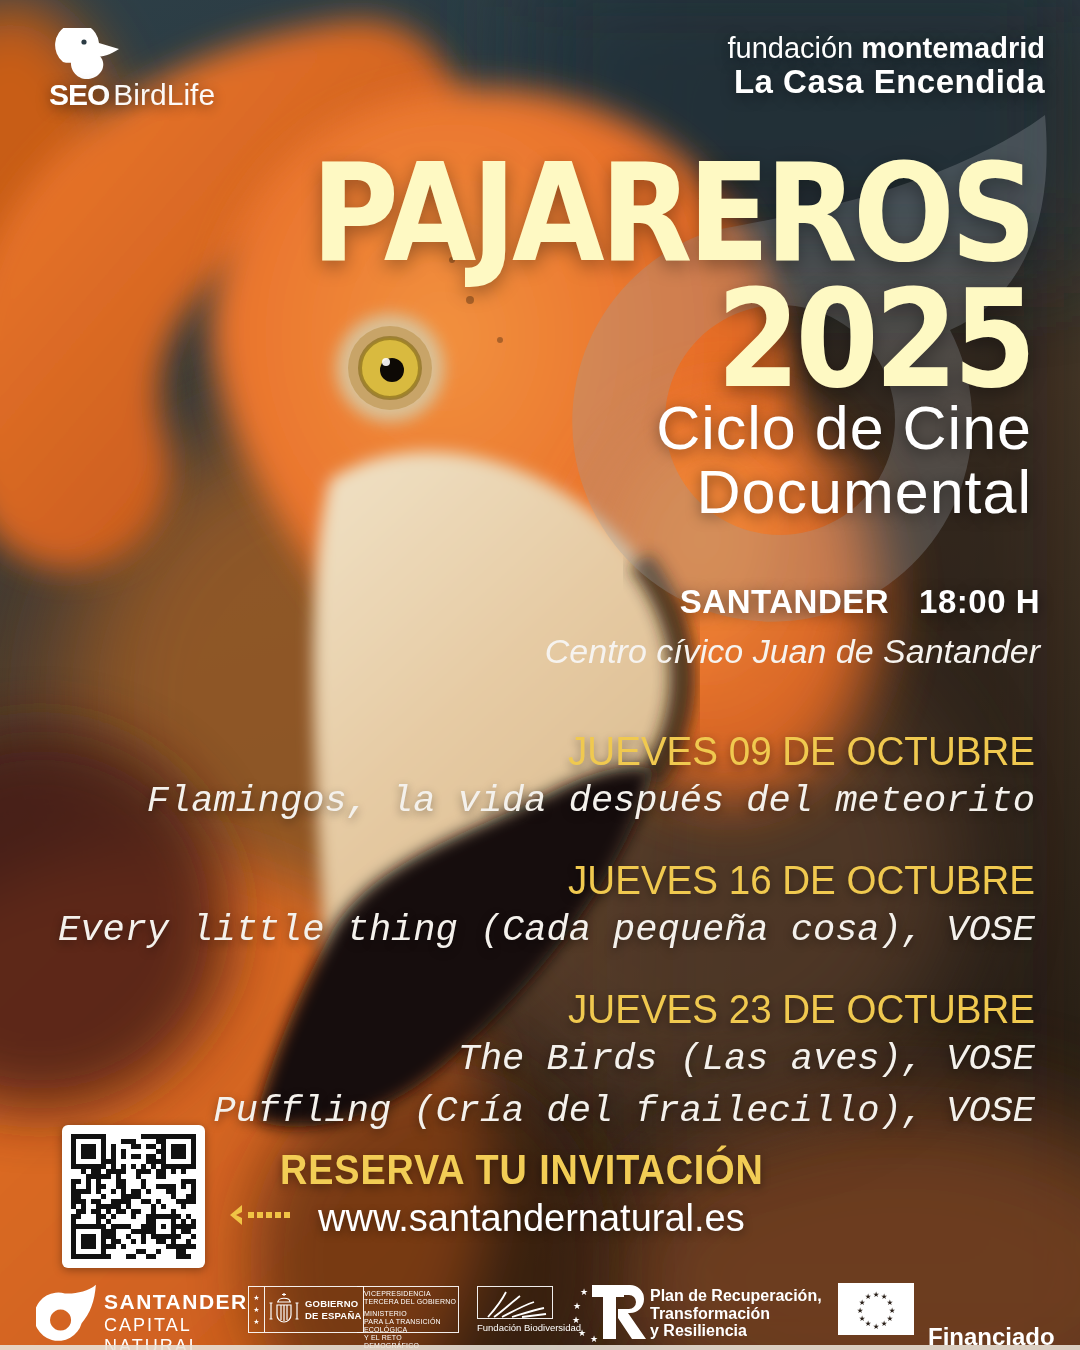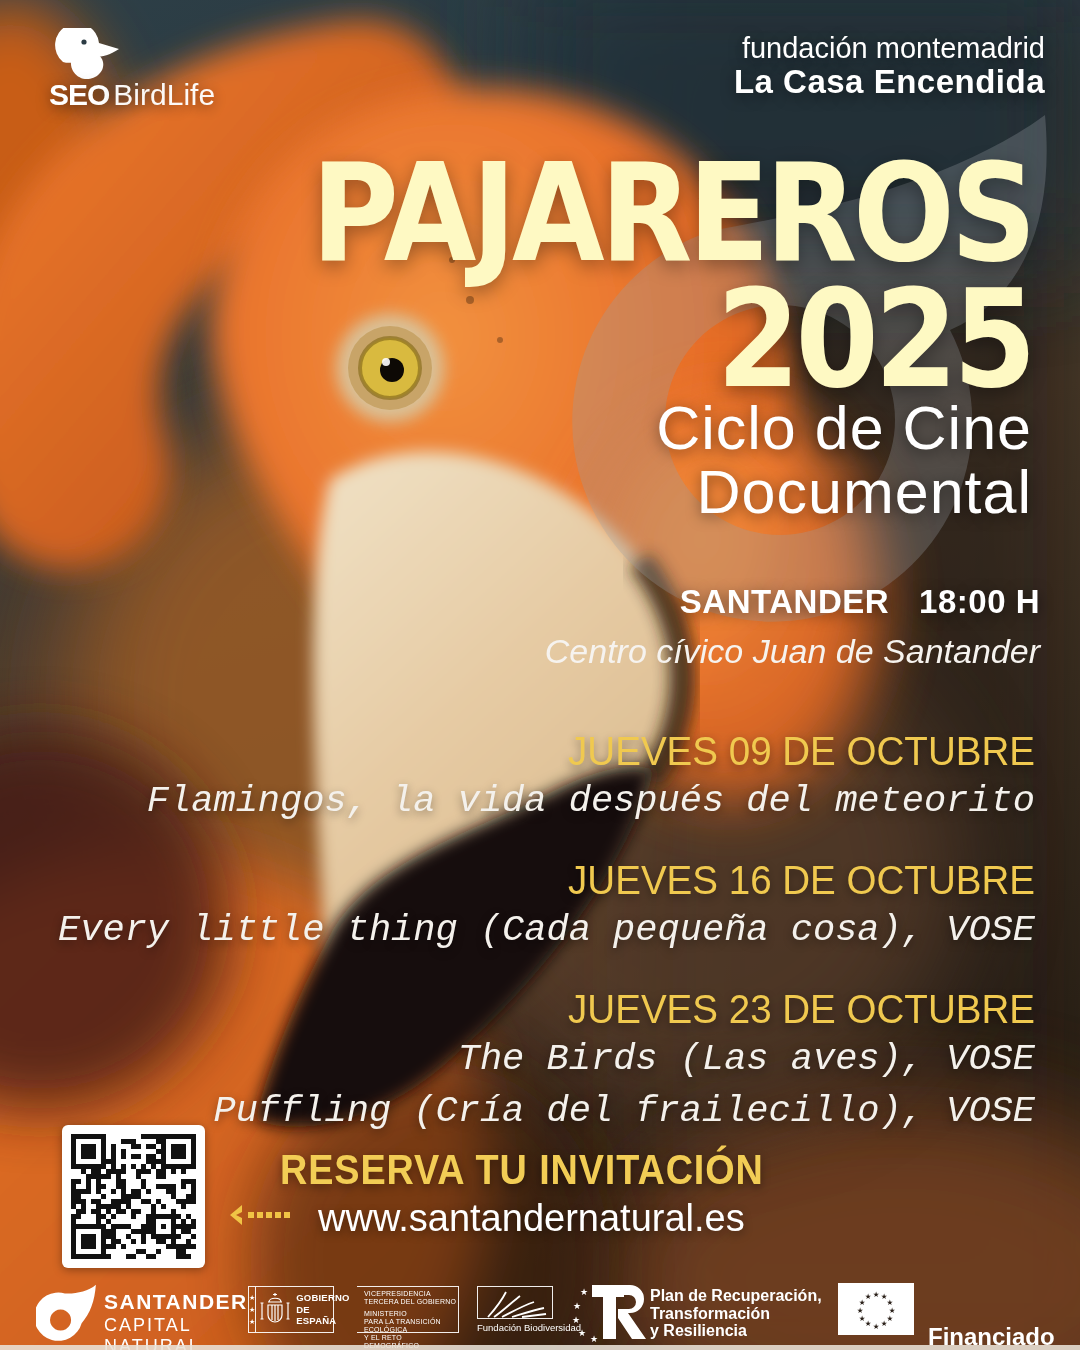--- a/index.html
+++ b/index.html
@@ -10,21 +10,21 @@
   .shadowed{text-shadow:0 3px 14px rgba(0,0,0,.5);}
 
   
   .seo-logo{left:33px;top:28px;}
   .seo-icon{position:absolute;left:20px;top:0;}
   .seo-text{position:absolute;left:16px;top:50px;font-size:30px;white-space:nowrap;}
   .seo-text .b{font-weight:700;letter-spacing:-1px;}
   .seo-text .l{font-weight:400;opacity:.96;margin-left:4px;letter-spacing:0;}
   .casa{right:35px;top:32px;text-align:right;line-height:1.12;}
   .casa .l1{font-size:29px;}
-  .casa .l1 .bold{font-weight:400;}
+  .casa .l1 .bold{font-weight:700;}
   .casa .l2{font-size:33px;font-weight:700;letter-spacing:.5px;}
 
   
   .title{right:48px;top:150px;text-align:right;color:#fef9c3;
     font-family:"DejaVu Sans",sans-serif;font-weight:700;line-height:.93;}
   .title .t1,.title .t2{display:block;font-size:136px;letter-spacing:-5px;
     transform:scaleX(.88);transform-origin:right top;
     text-shadow:0 6px 20px rgba(0,0,0,.35);}
   .subtitle{right:48px;top:396px;text-align:right;font-size:61px;line-height:1.05;
     letter-spacing:1px;font-weight:400;}
@@ -47,21 +47,21 @@
     letter-spacing:1px;transform:scaleX(.9);transform-origin:left center;
     text-shadow:0 3px 10px rgba(0,0,0,.4);white-space:nowrap;}
   .cta-arrow{left:228px;top:1203px;}
   .cta-url{left:318px;top:1197px;font-size:38px;color:#fff;text-shadow:0 3px 10px rgba(0,0,0,.4);white-space:nowrap;}
 
   
   .f-sant-icon{left:36px;top:1281px;}
   .f-sant-text{left:104px;top:1290px;line-height:1.18;}
   .f-sant-text .r1{font-size:21px;font-weight:700;letter-spacing:1.5px;}
   .f-sant-text .r2{font-size:18px;letter-spacing:2px;}
-  .gob-box{left:248px;top:1286px;width:86px;height:47px;border:1px solid rgba(255,255,255,.92);
+  .gob-box{left:248px;top:1286px;width:116px;height:47px;border:1px solid rgba(255,255,255,.92);
     display:flex;align-items:stretch;box-sizing:border-box;}
   .gob-flagcol{width:15px;border-right:1px solid rgba(255,255,255,.92);display:flex;flex-direction:column;
     align-items:center;justify-content:space-around;padding:4px 0;}
   .gob-flagcol span{font-size:7px;line-height:7px;color:#fff;}
   .gob-crest{display:flex;align-items:center;padding:2px;}
   .gob-name{display:flex;flex-direction:column;justify-content:center;font-weight:700;
     font-size:9.5px;line-height:1.2;letter-spacing:.2px;padding-left:2px;}
   .min-box{left:357px;top:1286px;width:102px;height:47px;border:1px solid rgba(255,255,255,.92);
     border-left:none;box-sizing:border-box;padding:3px 0 0 7px;}
   .min-box div{font-size:7px;line-height:8px;letter-spacing:.2px;}

